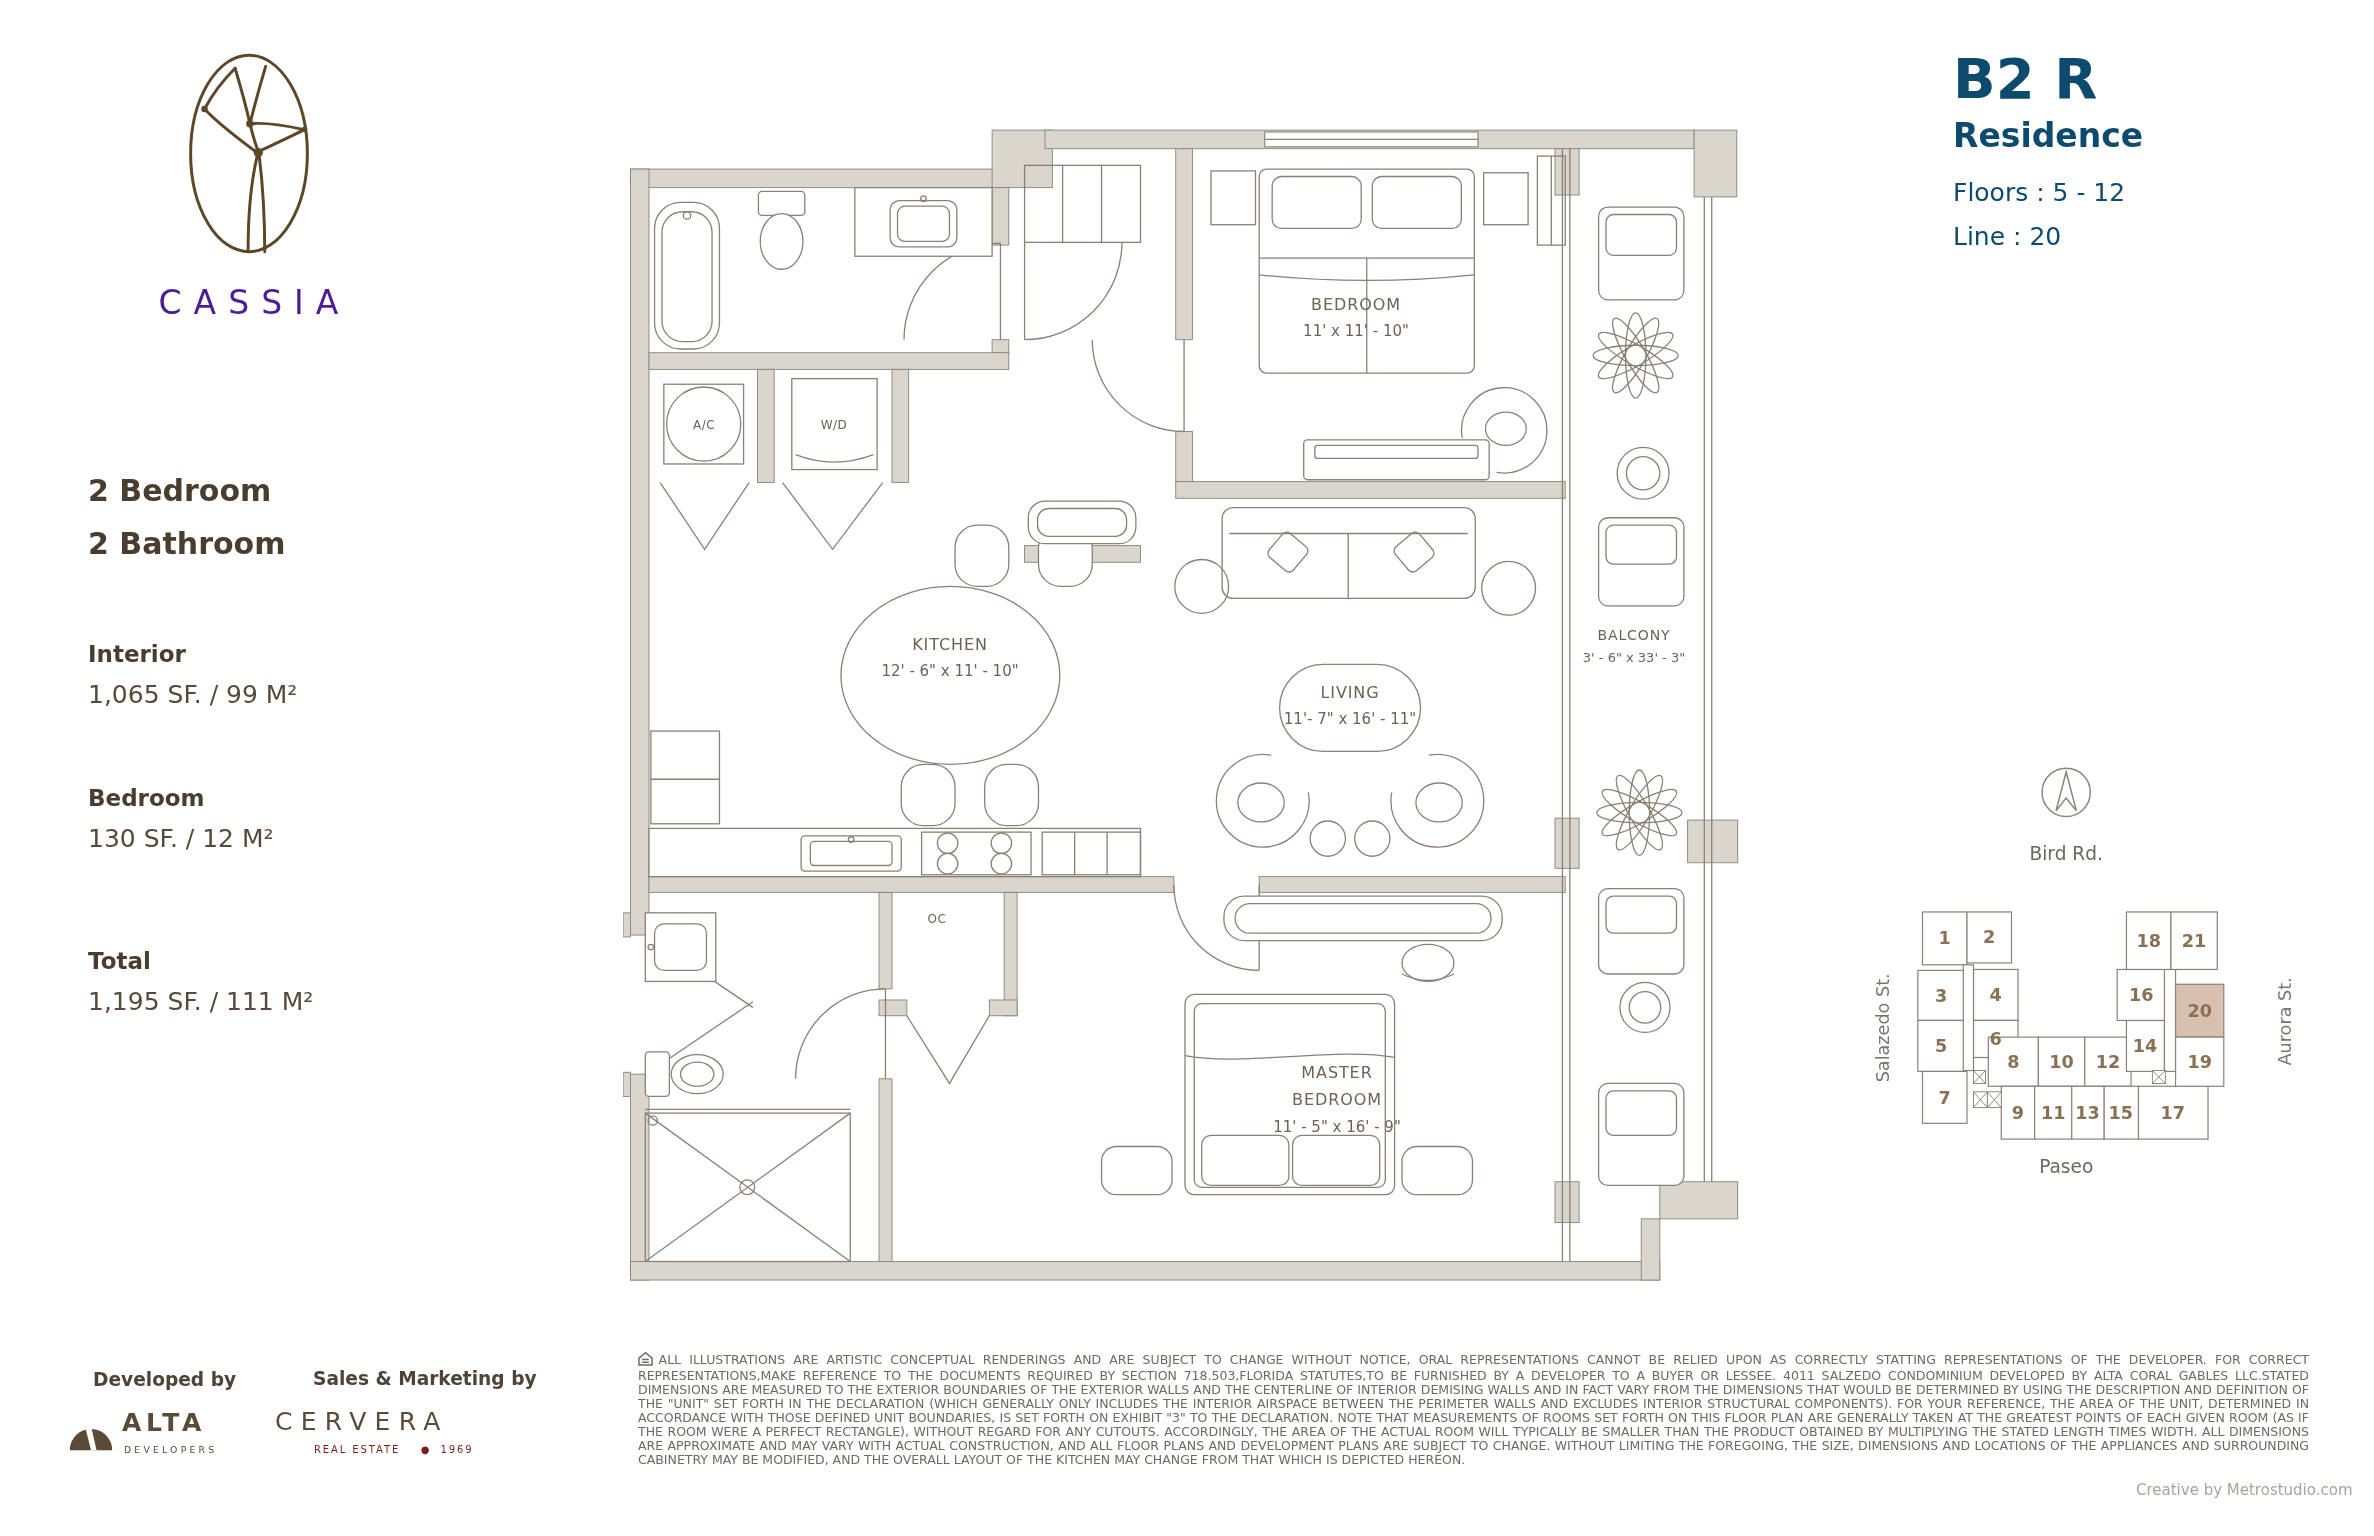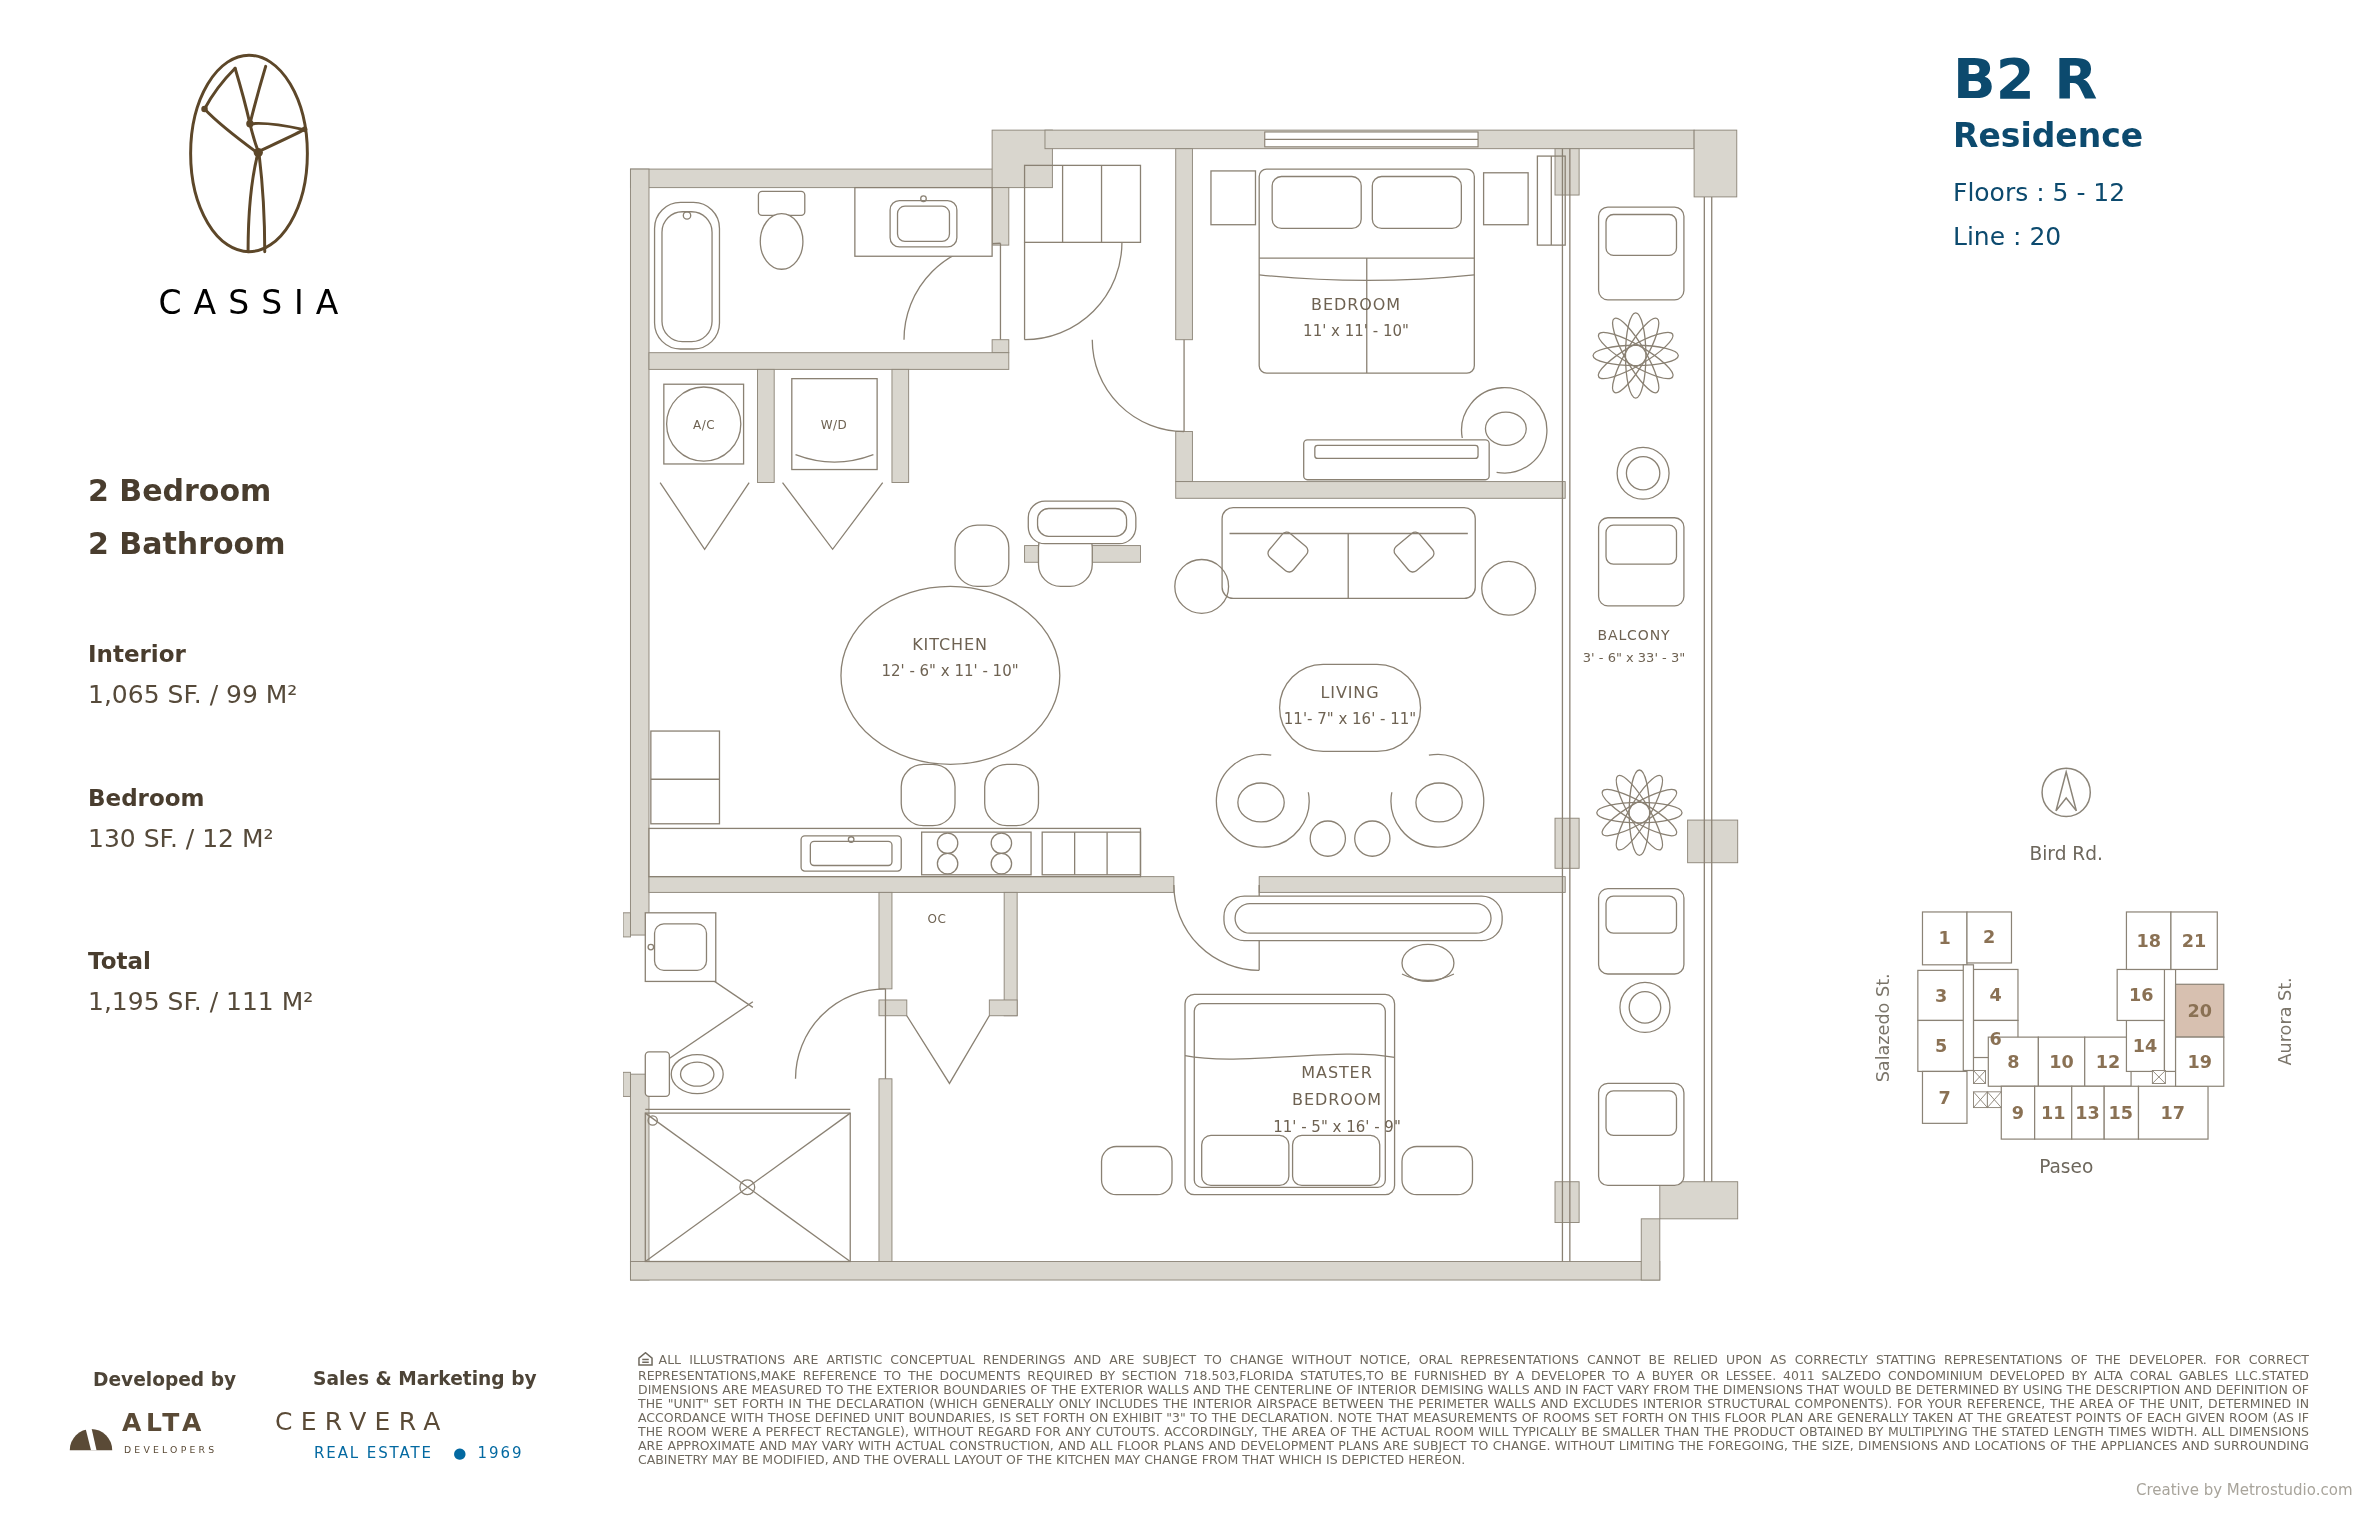--- a/index.html
+++ b/index.html
@@ -2,21 +2,21 @@
 <html style="font-size:15px"><head>
 <meta charset="utf-8">
 <style>
   html,body{margin:0;padding:0;background:#fff;}
   .page{position:relative;width:2375px;height:1536px;background:#ffffff;overflow:hidden;
         font-family:"DejaVu Sans","Liberation Sans",sans-serif;color:#54483a;}
   .abs{position:absolute;}
 
   
   .brand-block{left:56px;top:33px;width:385px;text-align:center;}
-  .brand-name{margin-top:18.6px;font-size:33px;font-weight:500;letter-spacing:12px;color:#000000;text-indent:12px;text-align:center;}
+  .brand-name{margin-top:18.6px;font-size:33px;font-weight:500;letter-spacing:12px;color:#4c1d95;text-indent:12px;text-align:center;}
   .brand-sub{margin-top:13px;font-size:17.6px;font-weight:400;letter-spacing:5.6px;line-height:1.6;color:#4e3f2d;}
 
   
   .rooms-line{left:88px;top:464px;font-size:30px;font-weight:bold;color:#493d2e;line-height:53px;}
   .sum-group{left:88px;}
   .sum-label{font-size:23px;font-weight:bold;color:#493d2e;}
   .sum-value{margin-top:13px;font-size:25px;font-weight:400;color:#564a3a;}
 
   
   .res-block{left:1953px;top:51px;color:#0c4a6e;}
@@ -48,21 +48,21 @@
   .km-street{font-size:19px;fill:#7b756a;text-anchor:middle;font-family:"DejaVu Sans","Liberation Sans",sans-serif;}
   .km-road{font-size:20px;fill:#6d675c;text-anchor:middle;font-family:"DejaVu Sans","Liberation Sans",sans-serif;}
 
   
   .dev-label{left:93px;top:1369px;font-size:18.6px;font-weight:600;color:#4d4437;}
   .alta-logo{left:67px;top:1405px;}
   .alta-name{left:122px;top:1408px;font-size:25px;font-weight:bold;letter-spacing:4.6px;color:#5a4a36;}
   .alta-sub{left:124px;top:1444px;font-size:9.3px;letter-spacing:3.2px;color:#5a4a36;}
   .sales-label{left:313px;top:1368px;font-size:18.6px;font-weight:600;color:#4d4437;}
   .cervera-name{left:275px;top:1407px;font-size:25px;font-weight:500;letter-spacing:8.3px;color:#5a4a36;}
-  .cervera-sub{left:314px;top:1444px;font-size:15px;letter-spacing:1.9px;color:#0369a1;text-align:right;}
+  .cervera-sub{left:314px;top:1444px;font-size:10px;letter-spacing:1.9px;color:#7f1d1d;text-align:right;}
   .cervera-sub .dot{margin:0 9.3px 0 20.4px;}
   .disclaimer{left:638px;top:1352px;width:1671px;font-size:12.5px;line-height:14px;
               text-align:justify;color:#6f695e;}
   .eh-icon{display:inline-block;vertical-align:-1.9px;margin-right:5.6px;}
   .credit{left:2136px;top:1481px;font-size:15px;color:#a8a49b;}
 </style>
 </head>
 <body>
 
 <div class="page">

